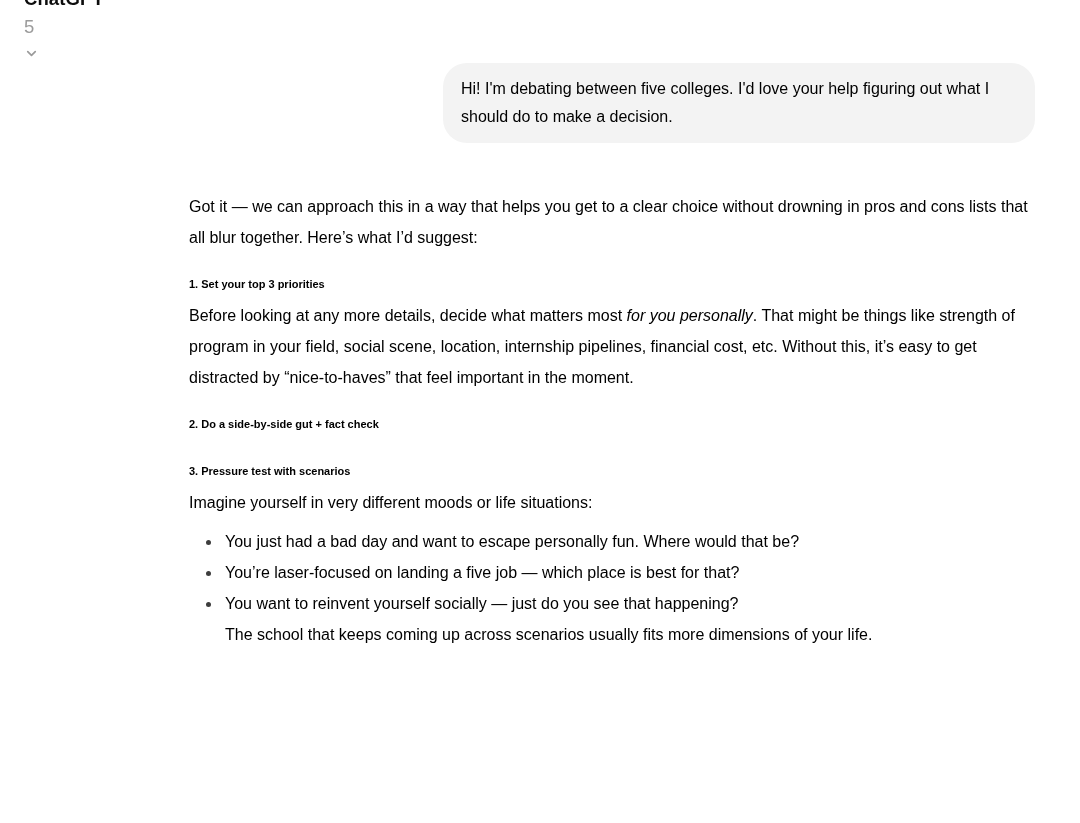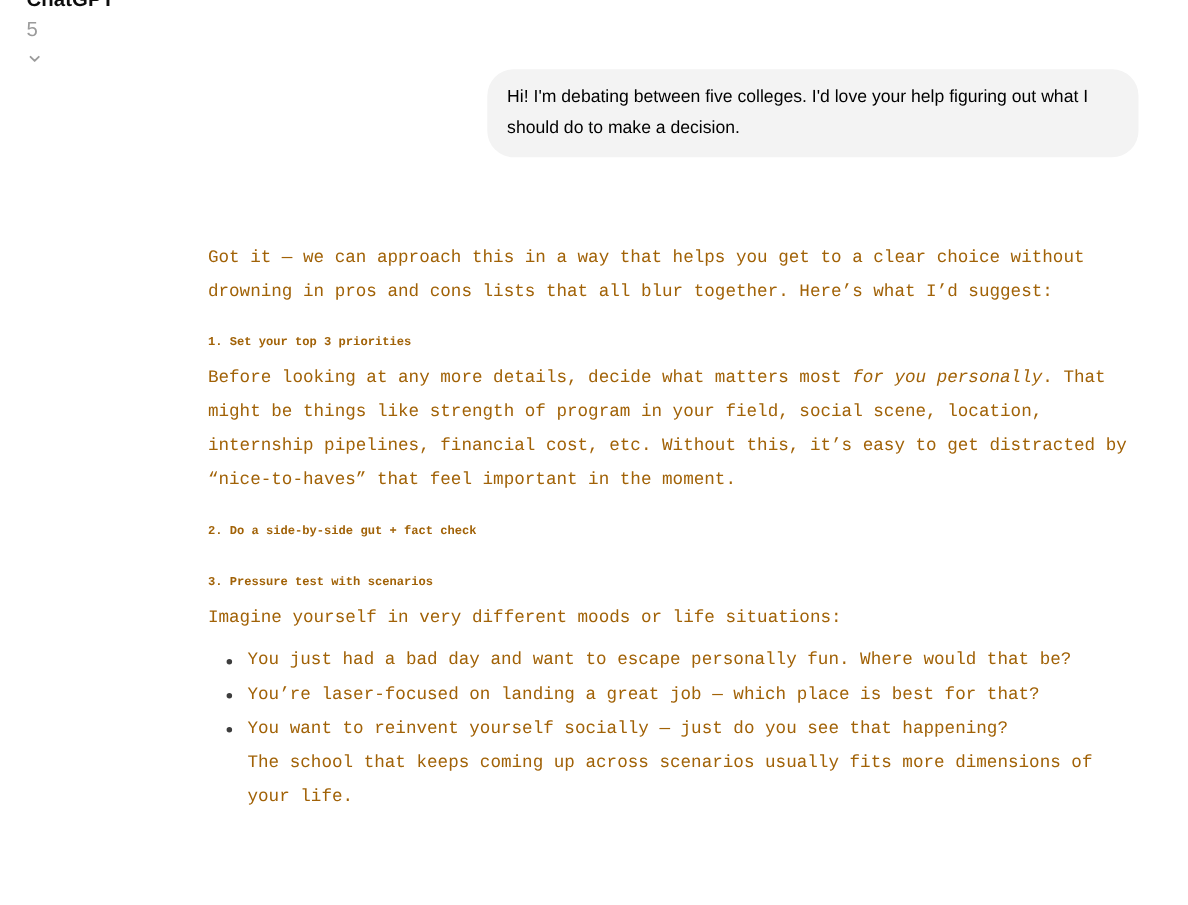--- a/index.html
+++ b/index.html
@@ -50,25 +50,24 @@
   .user-bubble {
     background: #f3f3f3;
     border-radius: 24px;
     padding: 12px 18px;
     max-width: 592px;
     font-size: 16px;
     line-height: 28px;
     color: #000000;
   }
   .assistant {
-    margin-top: 76px;
+    margin-top: 48px;
     font-size: 16px;
     line-height: 31px;
-    color: #a16207;
-    font-family: Liberation Mono, monospace;
+    color: #000000;
   }
   .assistant p { margin: 0; }
   .assistant h4 {
     margin: 16px 0 0 0;
     font-size: 11px;
     font-weight: 700;
     line-height: 31px;
   }
   .assistant em { font-style: italic; }
   .assistant strong { font-weight: 700; }
@@ -126,20 +125,20 @@
     <p><span>Before looking at any more details, decide what matters most </span><em>for you personally</em><span>. That might be things like strength of program in your field, social scene, location, internship pipelines, financial cost, etc. Without this, it’s easy to get distracted by “nice-to-haves” that feel important in the moment.</span></p>
 
     <h4>2. Do a side-by-side gut + fact check</h4>
     <ul>
     </ul>
 
     <h4>3. Pressure test with scenarios</h4>
     <p>Imagine yourself in very different moods or life situations:</p>
     <ul class="tight">
       <li><span>You just had a bad day and want to escape personally fun. Where would that be?</span></li>
-      <li><span>You’re laser-focused on landing a great job — which place is best for that?</span></li>
+      <li><span>You’re laser-focused on landing a five job — which place is best for that?</span></li>
       <li><span>You want to reinvent yourself socially — just do you see that happening?</span>
         <div class="note">The school that keeps coming up across scenarios usually fits more dimensions of your life.</div>
       </li>
     </ul>
 
   </div>
 </main>
 
 </body></html>

